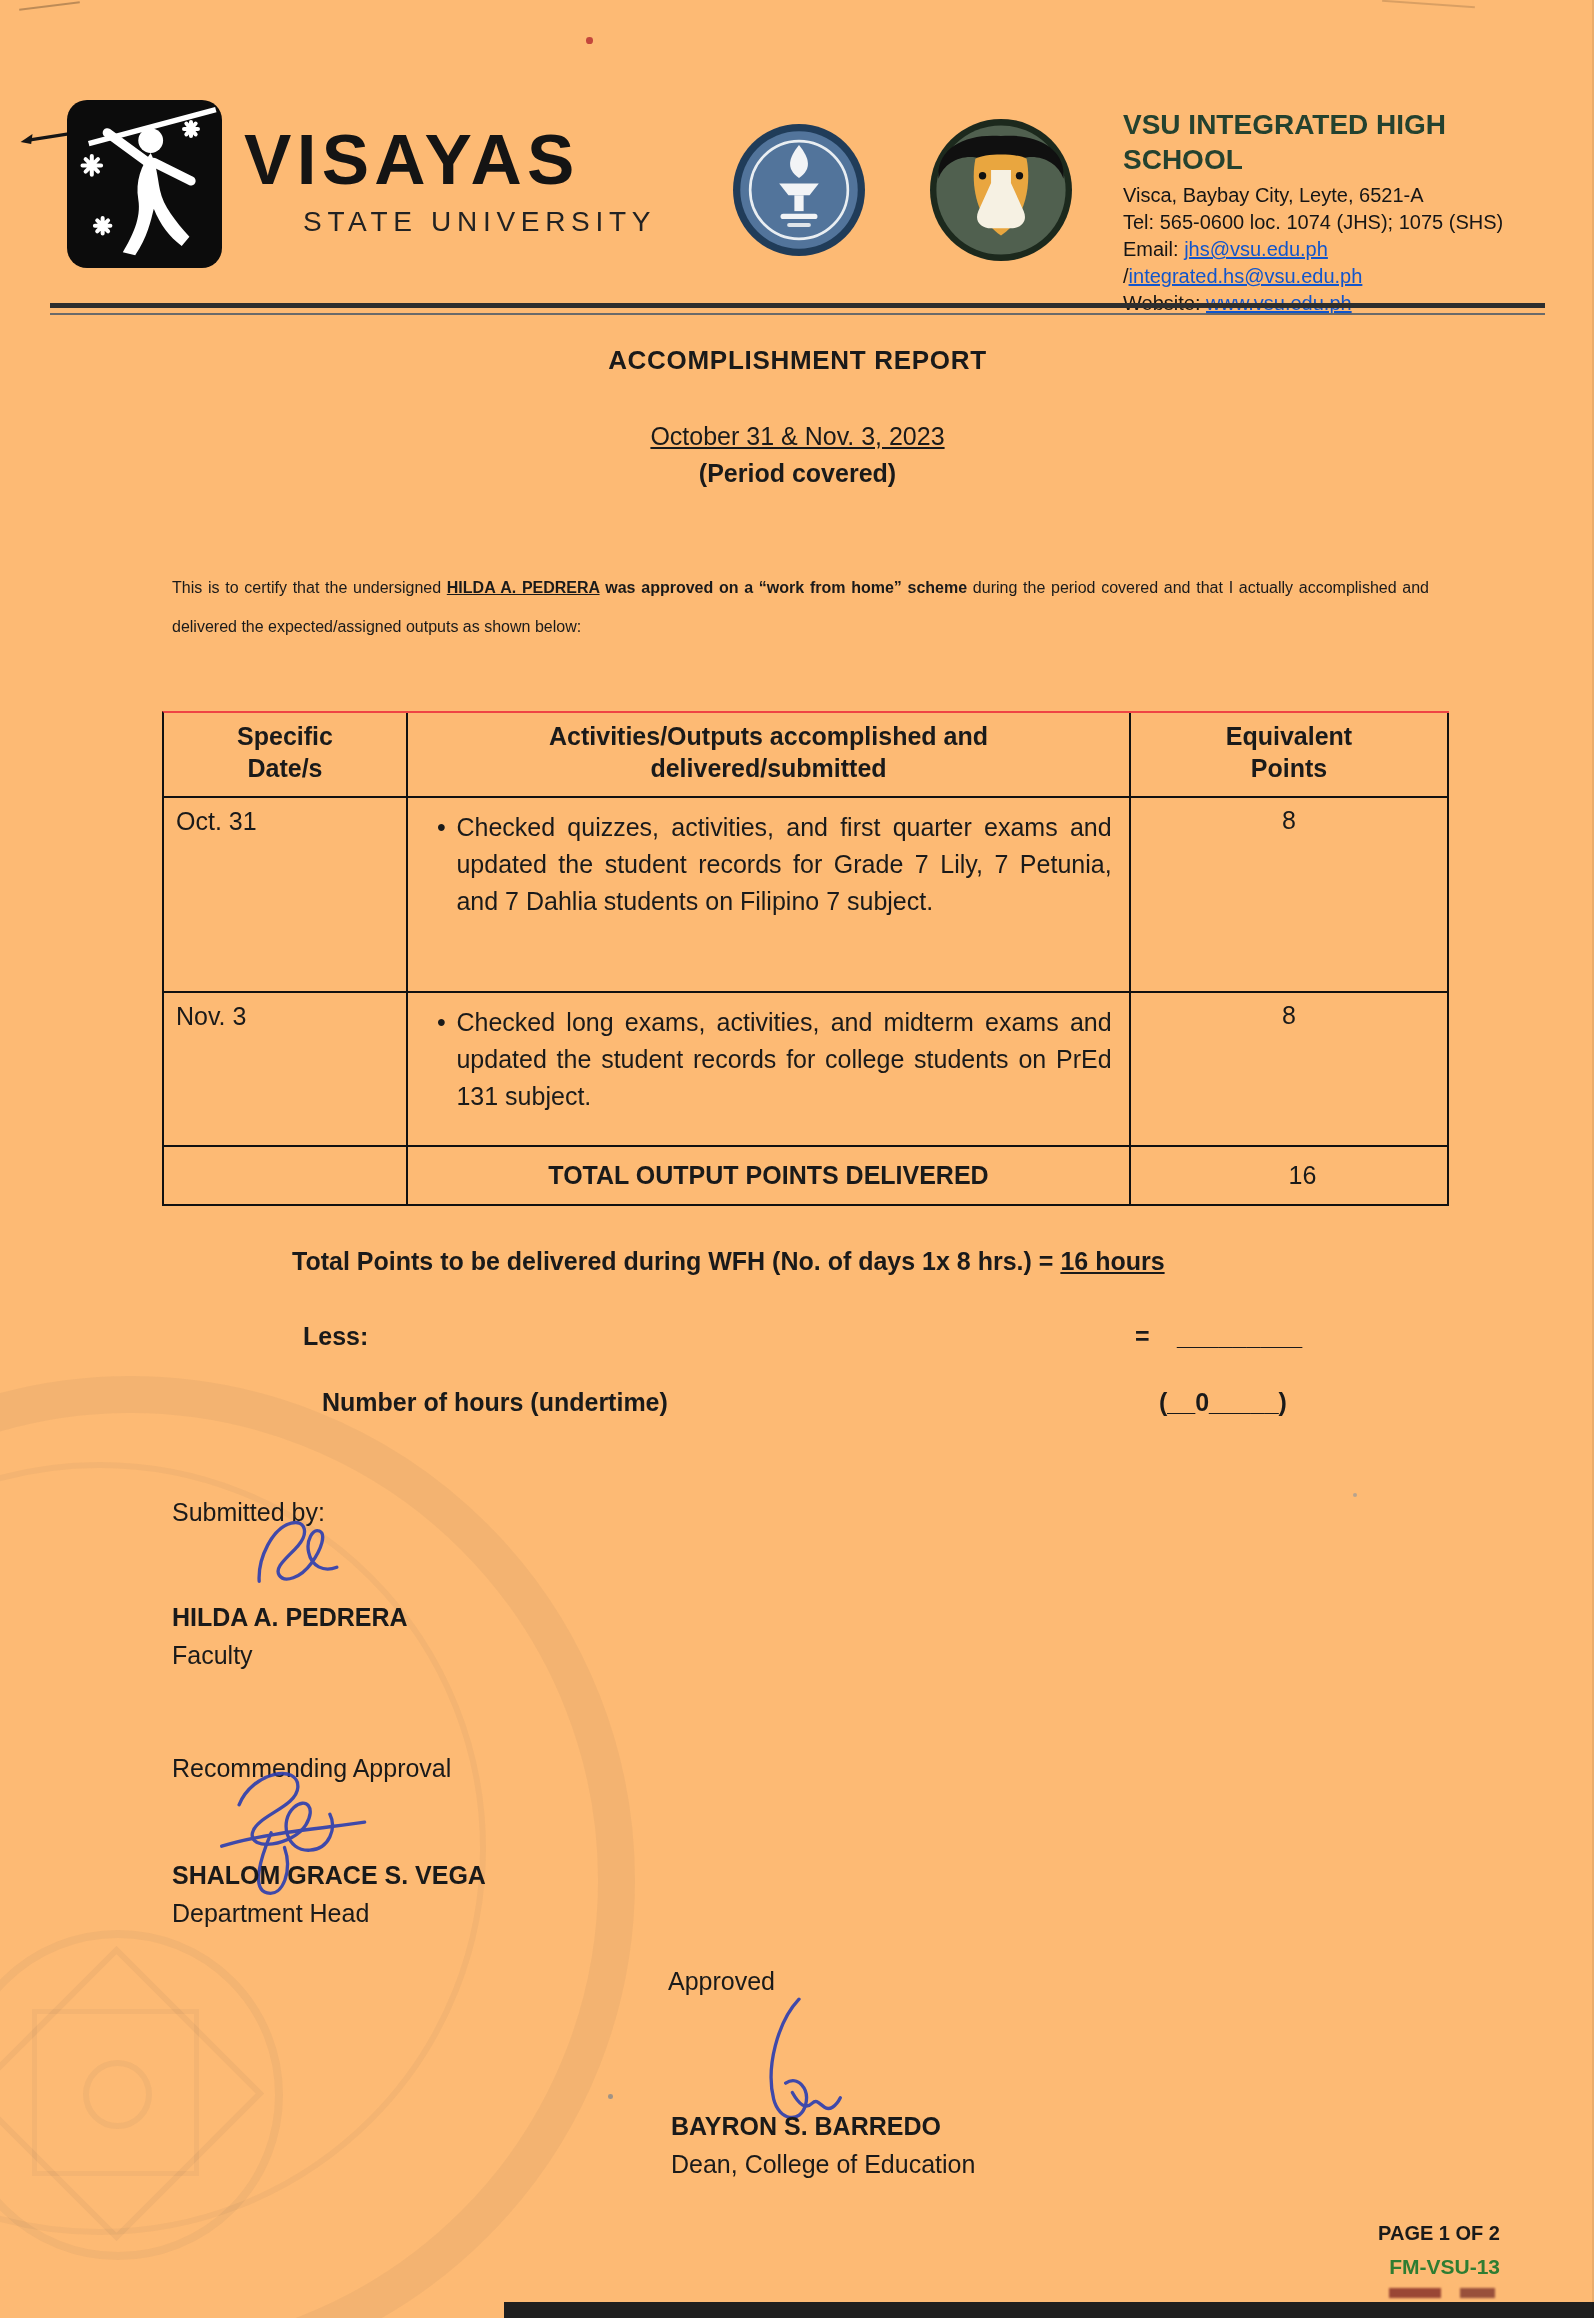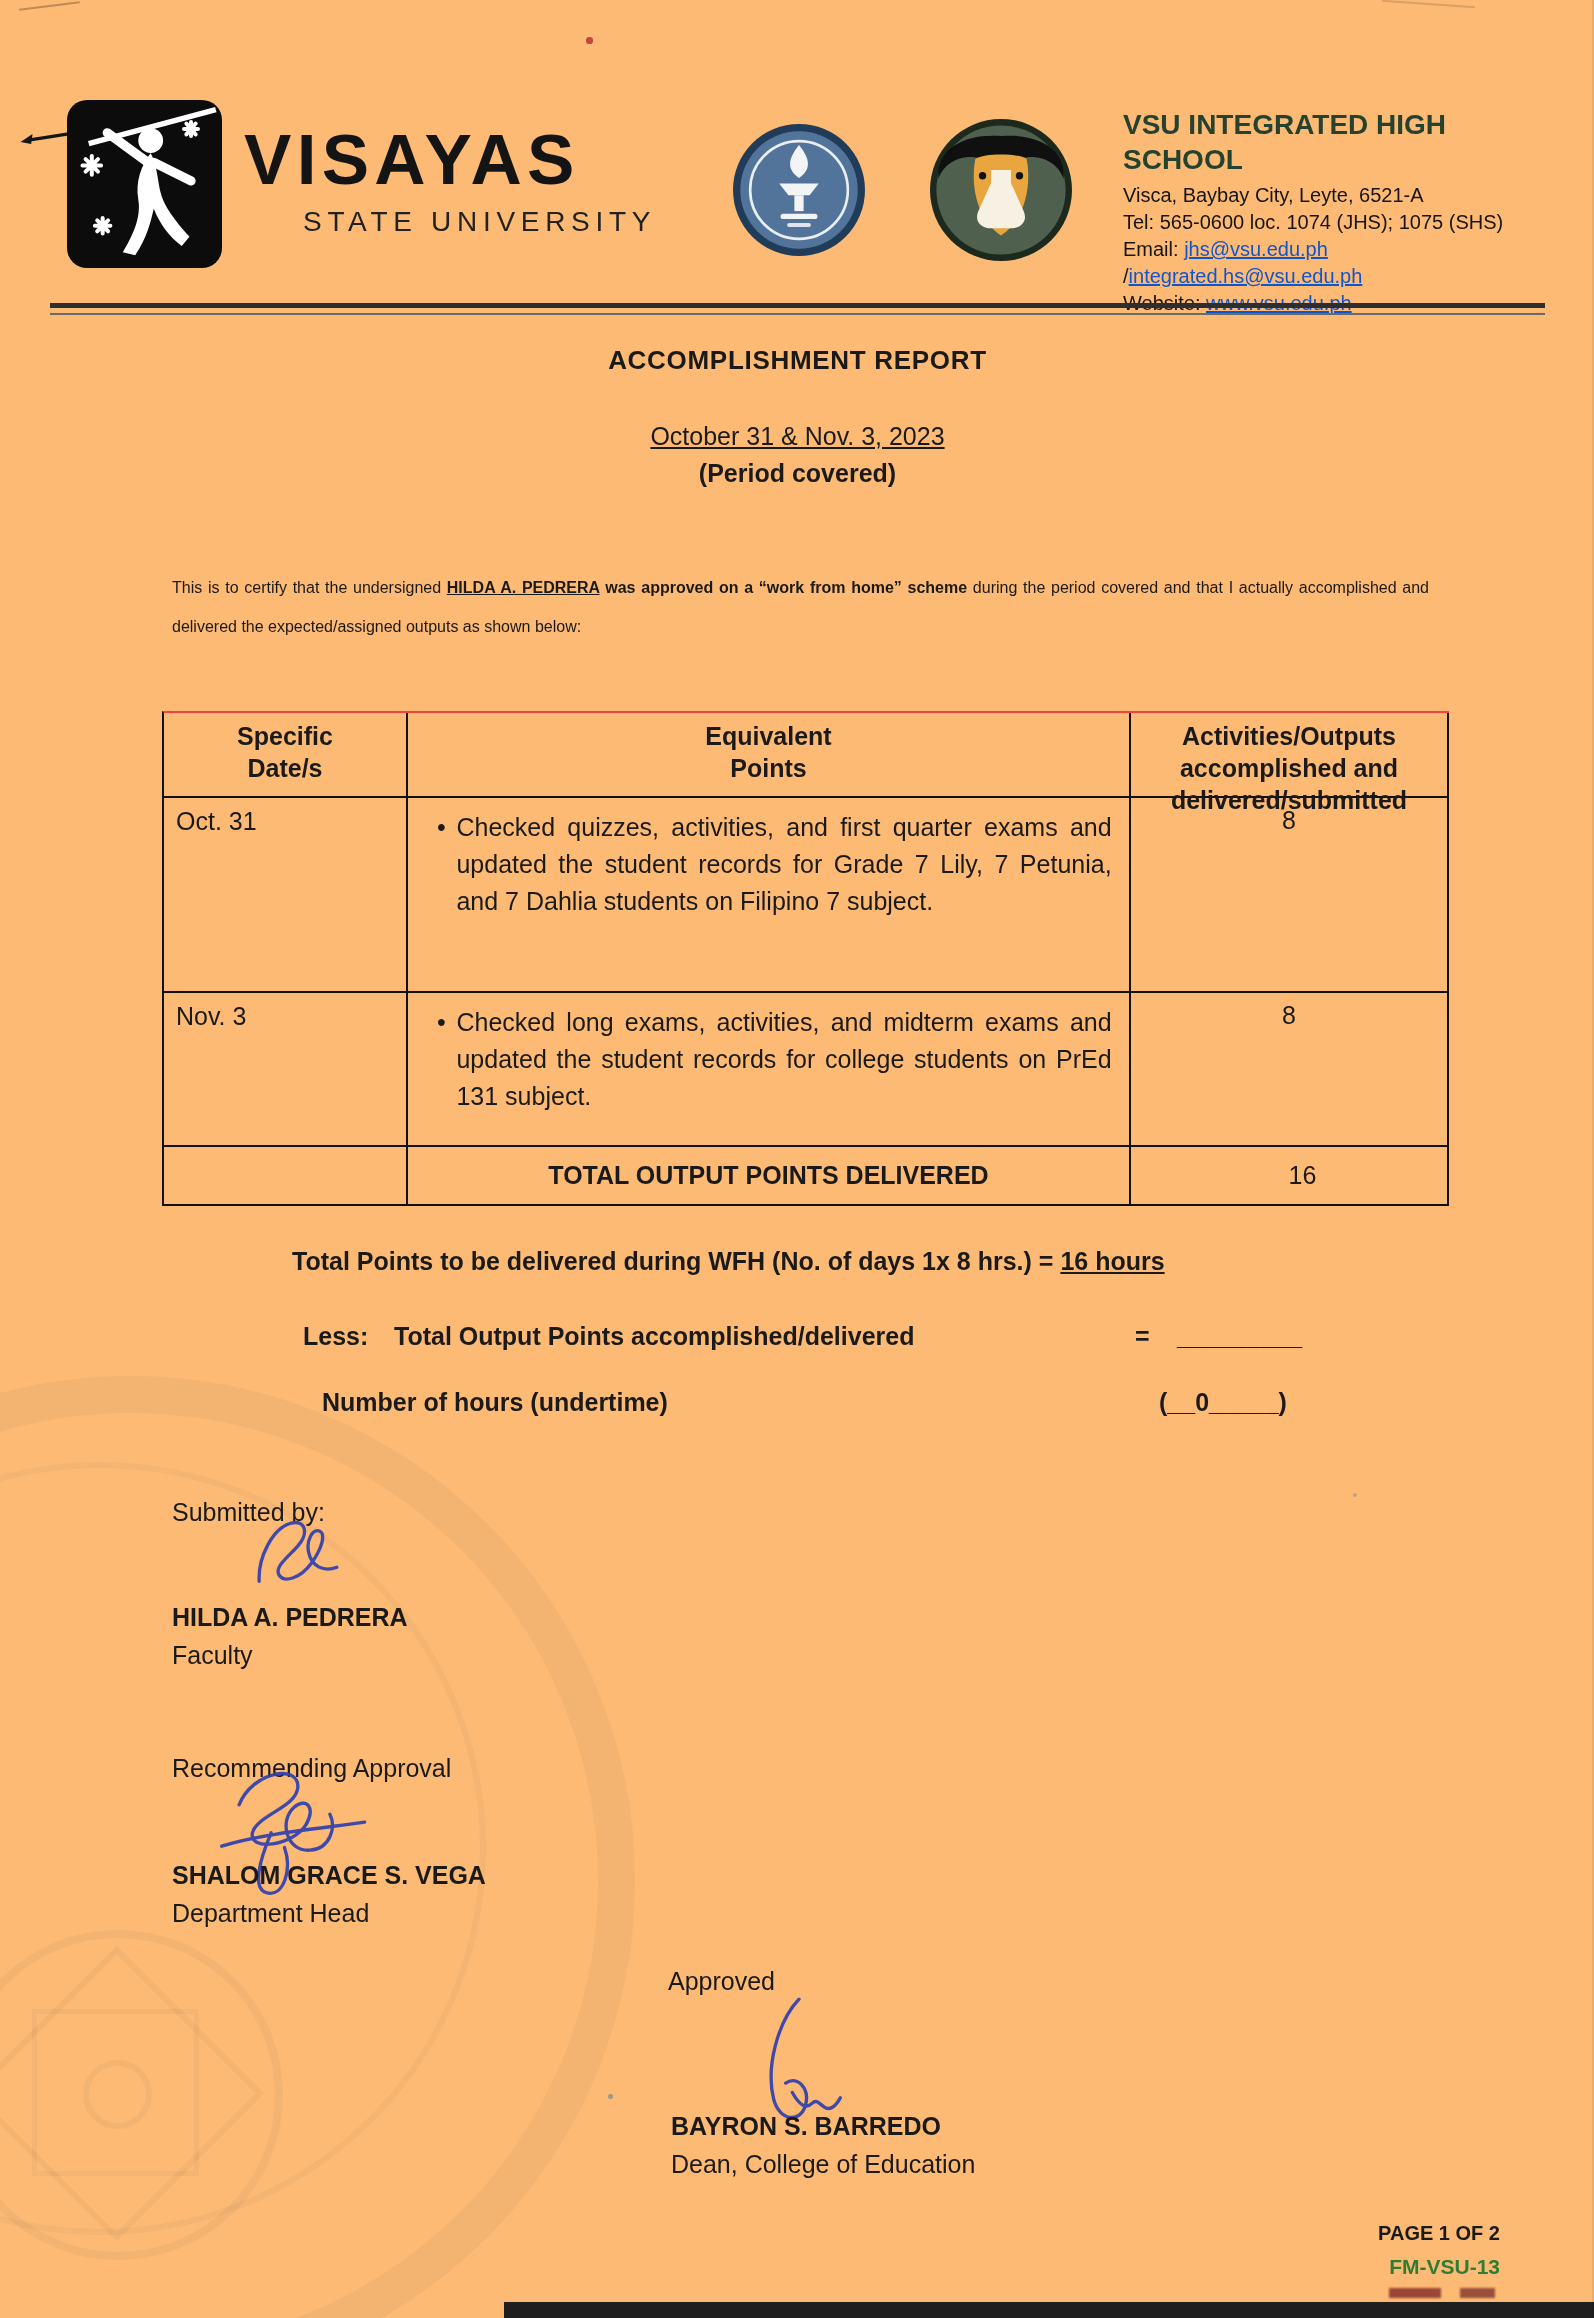--- a/index.html
+++ b/index.html
@@ -163,24 +163,24 @@
   <div class="dates"><span>October 31 &amp; Nov. 3, 2023</span></div>
   <div class="period">(Period covered)</div>
 
   <div class="intro"><span>This is to certify that the undersigned </span><span class="name">HILDA A. PEDRERA</span><span class="bold"> was approved on a “work from home” scheme</span><span> during the period covered and that I actually accomplished and delivered the expected/assigned outputs as shown below:</span></div>
 
   <div class="acc-table">
     <div class="cell-h">
         <span class="w1">Specific Date/s</span>
       </div>
     <div class="cell-h">
-        <span class="w3">Equivalent Points</span>
+        <span class="w2">Activities/Outputs accomplished and delivered/submitted</span>
       </div>
     <div class="cell-h">
-        <span class="w2">Activities/Outputs accomplished and delivered/submitted</span>
+        <span class="w3">Equivalent Points</span>
       </div>
 
     <div class="cell-date">Oct. 31</div>
     <div class="cell-act">
       <span class="bullet">•</span>
       <span class="txt">Checked quizzes, activities, and first quarter exams and updated the student records for Grade 7 Lily, 7 Petunia, and 7 Dahlia students on Filipino 7 subject.</span>
     </div>
     <div class="cell-pts">8</div>
 
     <div class="cell-date">Nov. 3</div>
@@ -191,21 +191,20 @@
     <div class="cell-pts">8</div>
 
     <div></div>
     <div class="cell-total">TOTAL OUTPUT POINTS DELIVERED</div>
     <div class="cell-total-pts">16</div>
   </div>
 
   <div class="sum" style="left:292px; top:1247px;"><span>Total Points to be delivered during WFH (No. of days 1x 8 hrs.) = </span><span class="u">16 hours</span></div>
 
   <div class="sum" style="left:303px; top:1322px;">Less:</div>
-  <div class="sum" style="left:394px; top:1322px;">Total Output Points accomplished/delivered</div>
   <div class="sum" style="left:1135px; top:1322px;">=</div>
   <div class="sum" style="left:1177px; top:1322px;">_________</div>
 
   <div class="sum" style="left:294px; top:1388px;margin-left:28px;">Number of hours (undertime)</div>
   <div class="sum" style="left:1159px; top:1388px;">(__0_____)</div>
 
   <div class="sig-label" style="left:172px; top:1498px;">Submitted by:</div>
   <svg class="sig-svg" style="left:239px; top:1511px;" width="134" height="97" viewBox="0 0 200 145">
     <path d="M30,105 C28,70 50,25 78,18 C100,13 104,34 88,52 C72,70 52,84 60,96 C68,108 92,100 108,78 C124,56 130,34 120,30 C110,26 100,44 104,62 C108,82 126,92 146,84" fill="none" stroke="#2b3db0" stroke-width="5" stroke-linecap="round" opacity="0.9"></path>
   </svg>

